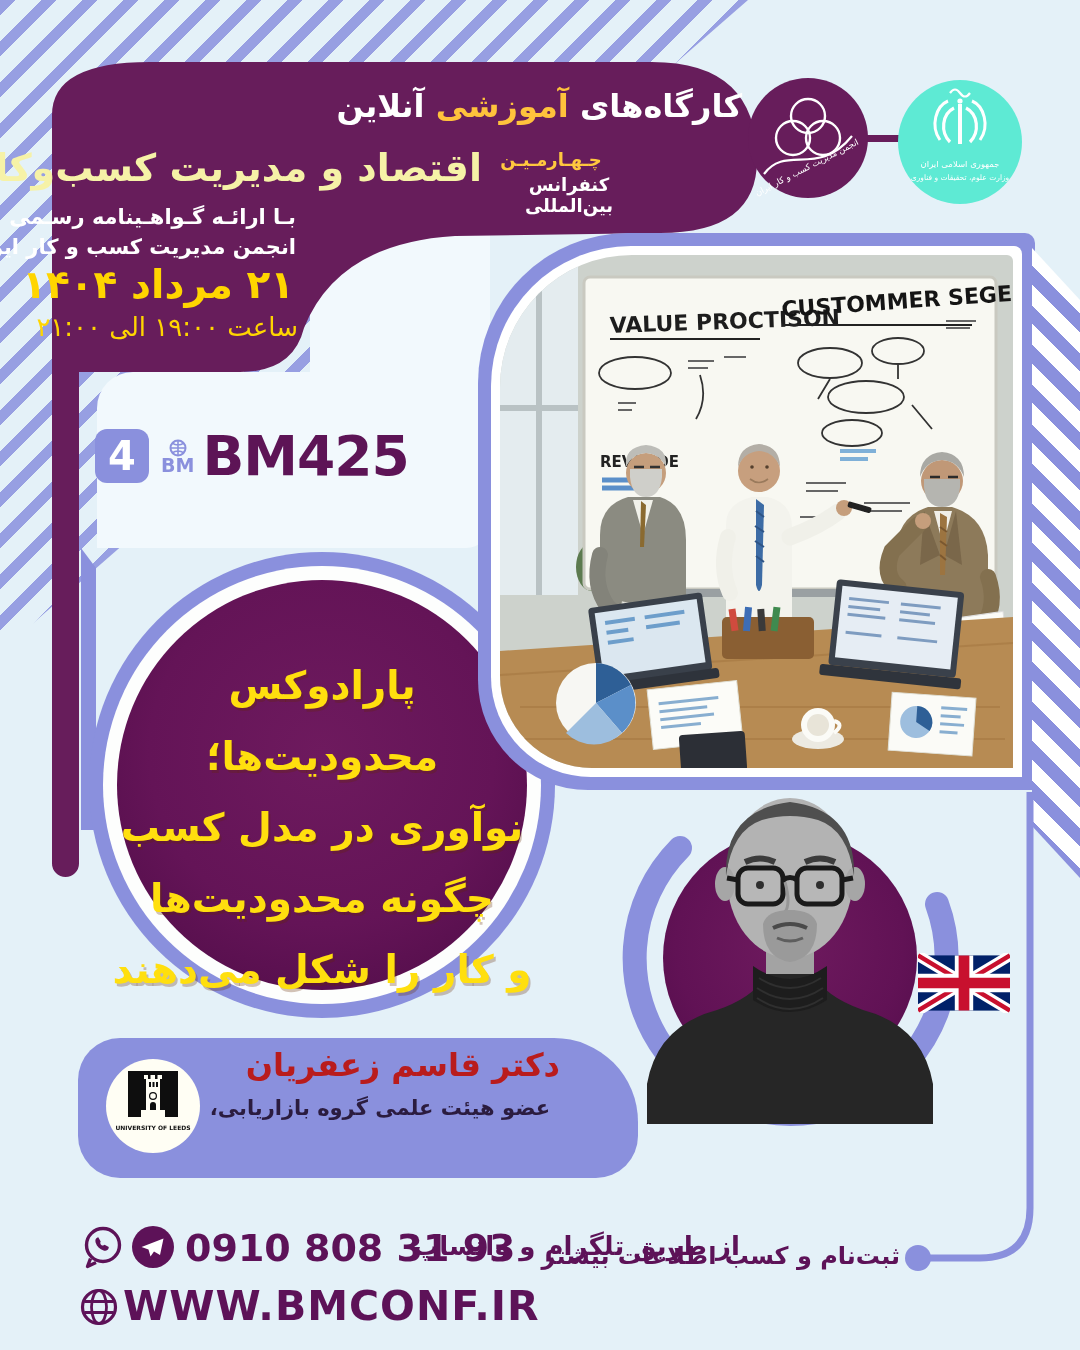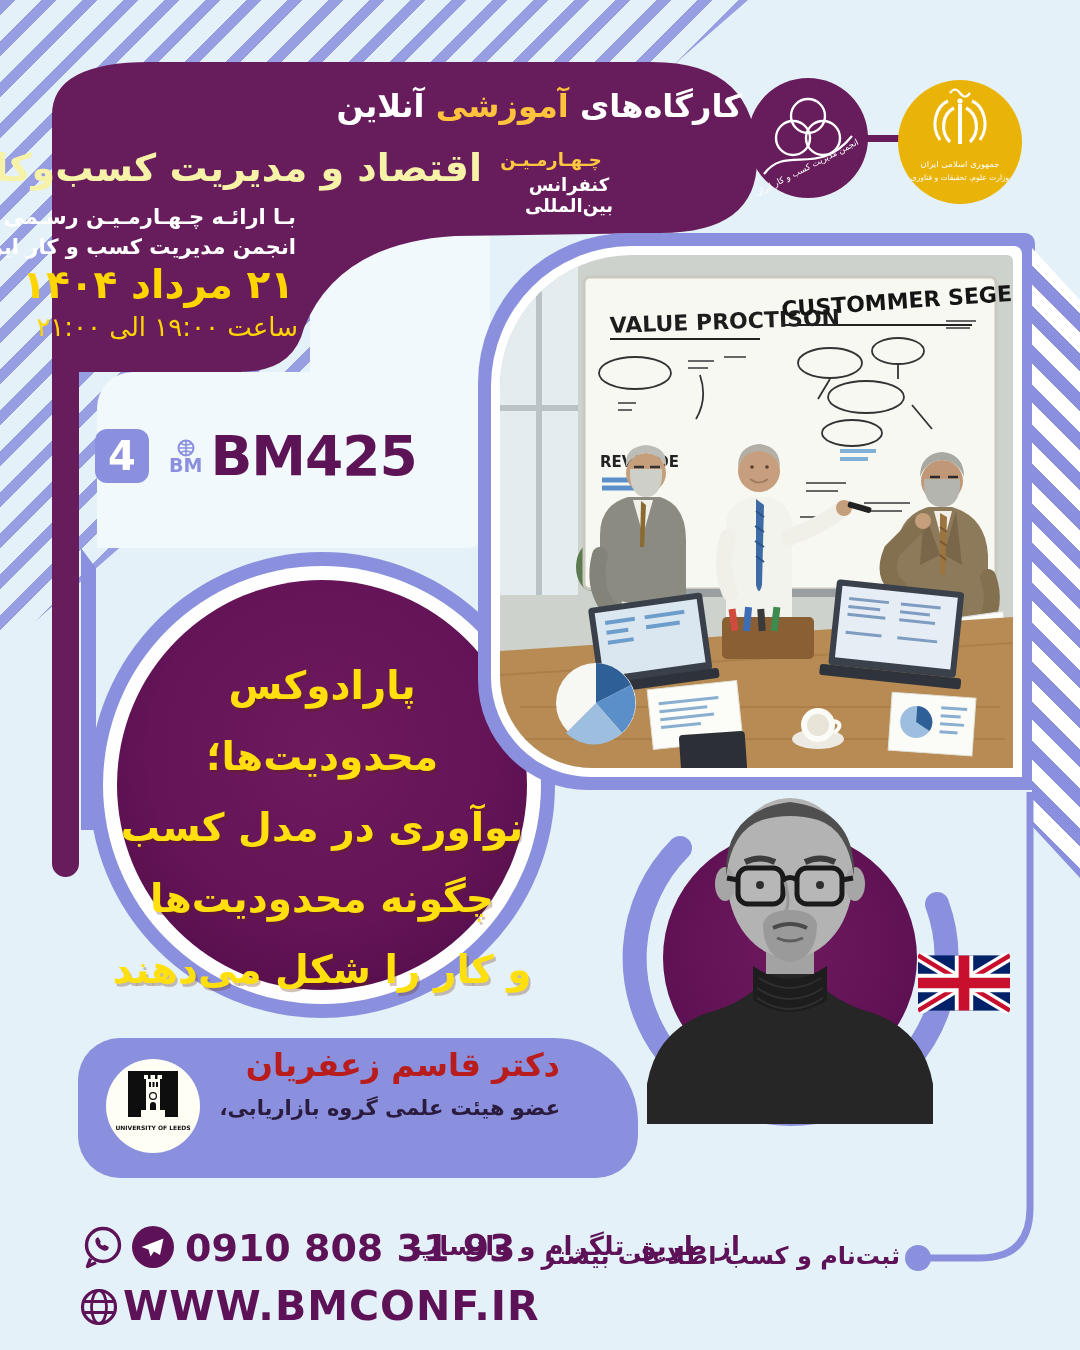--- a/index.html
+++ b/index.html
@@ -42,37 +42,37 @@
   .cert{left:60px;top:202px;width:236px;text-align:center;color:#FFFFFF;
     font-weight:bold;font-size:21px;line-height:30px;white-space:nowrap;}
   .date{left:68px;top:262px;width:226px;text-align:center;color:#FFD500;
     font-weight:bold;font-size:39px;white-space:nowrap;}
   .time{left:62px;top:312px;width:236px;text-align:center;color:#FFD500;
     font-weight:normal;font-size:26px;white-space:nowrap;}
   
   .bm-badge{left:95px;top:424px;display:flex;align-items:center;}
   .bm-sq{width:54px;height:54px;background:#8A90DD;border-radius:12px;color:#fff;
     font-weight:bold;font-size:40px;display:flex;align-items:center;justify-content:center;}
-  .bm-mini{margin-left:20px;display:flex;flex-direction:column;align-items:center;color:#8A90DD;
+  .bm-mini{margin-left:12px;display:flex;flex-direction:column;align-items:center;color:#8A90DD;
     font-weight:bold;font-size:19px;line-height:17px;}
   .bm-code{margin-left:8px;color:#5D1456;font-weight:bold;font-size:55px;letter-spacing:-1px;}
   
   .frame-outer{left:478px;top:233px;width:557px;height:557px;background:#8A90DD;border-radius:150px 10px 0 110px;}
   .frame-white{left:491px;top:246px;width:531px;height:531px;background:#FFFFFF;border-radius:140px 8px 0 100px;}
   .photo{left:500px;top:255px;width:513px;height:513px;border-radius:132px 6px 0 92px;overflow:hidden;}
   
   .logo-line{left:745px;top:135px;width:160px;height:7px;background:#671D5B;}
   .logo-circle-a{left:748px;top:78px;width:120px;height:120px;border-radius:50%;background:#671D5B;}
-  .logo-circle-g{left:898px;top:80px;width:124px;height:124px;border-radius:50%;background:#eab308;}
+  .logo-circle-g{left:898px;top:80px;width:124px;height:124px;border-radius:50%;background:#5eead4;}
   
   .panel{left:78px;top:1038px;width:560px;height:140px;background:#8A90DD;border-radius:42px 84px 42px 42px;}
   .leeds{left:105px;top:1058px;width:96px;height:96px;}
   .spk-name{left:200px;top:1046px;width:360px;text-align:right;color:#b91c1c;
     font-weight:bold;font-size:32px;white-space:nowrap;}
-  .spk-roles{left:200px;top:1094px;width:360px;text-align:right;color:#2B1C3F;
+  .spk-roles{left:200px;top:1094px;width:360px;text-align:center;color:#2B1C3F;
     font-weight:bold;font-size:21px;line-height:29px;}
   .spk-circle{left:663px;top:831px;width:254px;height:254px;border-radius:50%;
     background:radial-gradient(circle at 50% 45%,#6E1A5E 0%,#611255 60%,#500C48 100%);}
   
   .phone{left:185px;top:1226px;width:280px;color:#5D1258;font-weight:bold;font-size:38px;white-space:nowrap;}
   .site{left:123px;top:1282px;width:360px;color:#5D1258;font-weight:bold;font-size:41px;letter-spacing:1px;white-space:nowrap;}
   .lbl1{left:440px;top:1231px;width:300px;text-align:right;color:#5D1258;font-weight:bold;font-size:26px;white-space:nowrap;}
   .lbl2{left:440px;top:1291px;width:300px;text-align:right;color:#5D1258;font-weight:bold;font-size:26px;white-space:nowrap;}
   .register{left:655px;top:1242px;width:245px;text-align:right;color:#5D1258;font-weight:bold;font-size:24px;white-space:nowrap;}
   svg{display:block;}
@@ -107,21 +107,21 @@
 
   <div class="abs title rtl">
     <span>کارگاه‌های</span>
     <span class="hl">آموزشی</span>
     <span>آنلاین</span>
   </div>
   <div class="abs ordinal rtl">چـهـارمـیـن</div>
   <div class="abs conf rtl">کنفرانس بین‌المللی</div>
   <div class="abs field rtl">اقتصاد و مدیریت کسب‌وکار</div>
   <div class="abs cert rtl">
-    <div>بـا ارائـه چـهـارمـیـن رسـمی</div>
+    <div>بـا ارائـه گـواهـینامه رسـمی</div>
     <div>انجمن مدیریت کسب و کار ایران</div>
   </div>
   <div class="abs date rtl">۲۱ مرداد ۱۴۰۴</div>
   <div class="abs time rtl">ساعت ۱۹:۰۰ الی ۲۱:۰۰</div>
 
   <div class="abs logo-line"></div>
   <div class="abs logo-circle-a">
     <svg width="120" height="120" viewBox="0 0 120 120">
       <g fill="none" stroke="#FFFFFF" stroke-width="2.4">
         <circle cx="60" cy="38" r="17"></circle>

